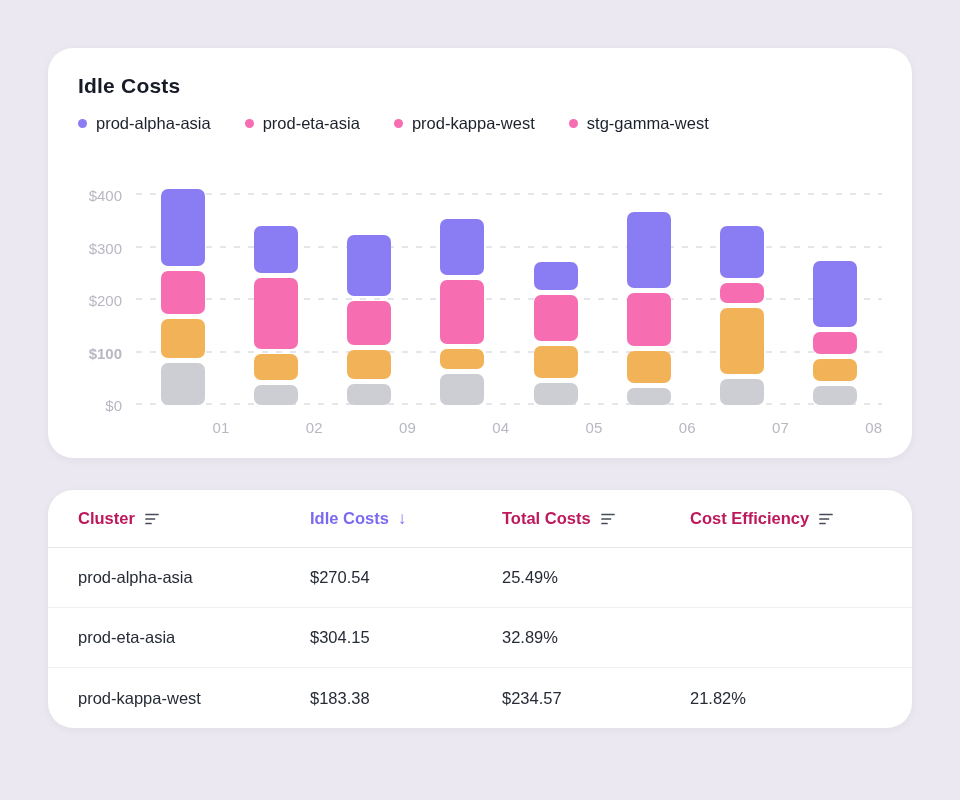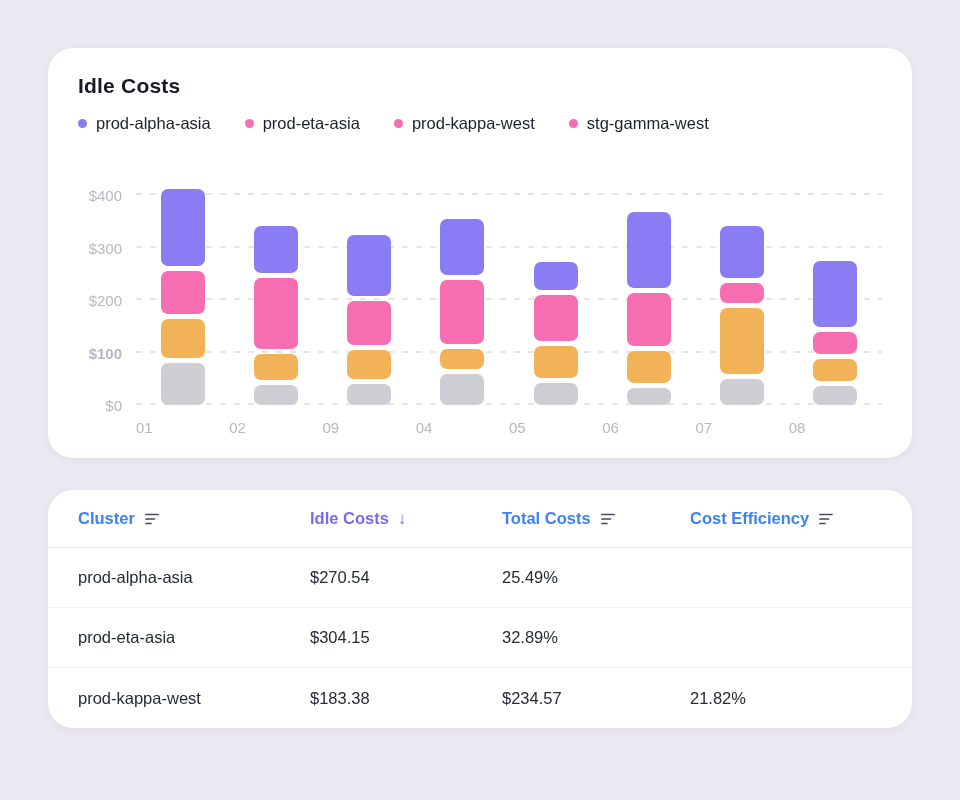--- a/index.html
+++ b/index.html
@@ -32,32 +32,32 @@
   }
   .plot { position: relative; flex: 1; height: 232px; display: flex; }
   .gridline {
     position: absolute; left: 0; right: 0; height: 2px;
     background: repeating-linear-gradient(90deg, #e5e5ec 0 6px, transparent 6px 14px);
   }
   .slot { flex: 1; position: relative; height: 100%; }
   .bar { position: absolute; left: 50%; transform: translateX(-50%); width: 44px; height: 100%; }
   .seg { position: absolute; left: 0; width: 100%; border-radius: 7px; }
   .xlabels { display: flex; margin-left: 58px; margin-top: 14px; }
-  .xlabel { flex: 1; text-align: left; font-size: 15px; color: #b7b8c2; font-weight: 500; }
+  .xlabel { flex: 1; text-align: right; font-size: 15px; color: #b7b8c2; font-weight: 500; }
   
   .table-card { margin-top: 32px; overflow: hidden; }
   .trow {
     display: grid;
     grid-template-columns: 232px 192px 188px 1fr;
     align-items: center;
     padding: 0 30px;
   }
   .thead-row { height: 58px; border-bottom: 1px solid #e6e6eb; }
   .th { display: flex; align-items: center; gap: 9px; cursor: pointer; }
-  .th-label { font-size: 16.5px; font-weight: 600; color: #3b82f6; }
+  .th-label { font-size: 16.5px; font-weight: 600; color: #be185d; }
   .th.active .th-label { color: #7b6af0; }
   .sort-arrow { font-size: 17px; font-weight: 600; color: #7b6af0; line-height: 1; }
   .sort-icon { display: inline-flex; }
   .tbody-row { height: 60px; border-bottom: 1px solid #efeff3; }
   .tbody-row:last-child { border-bottom: none; }
   .td { font-size: 16.5px; color: #262b36; }
 </style>
 </head>
 <body>
 

